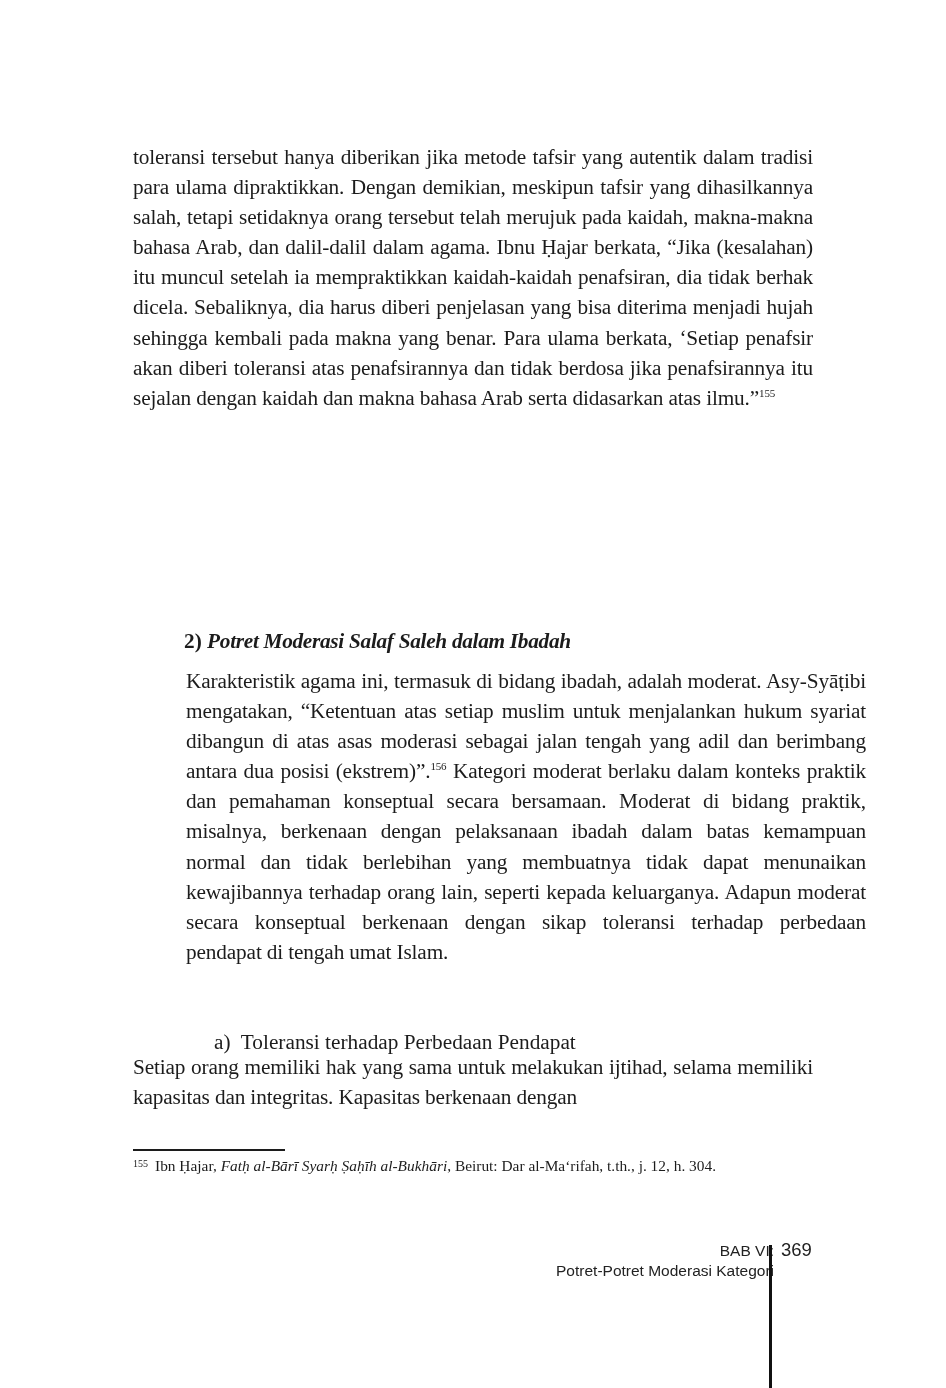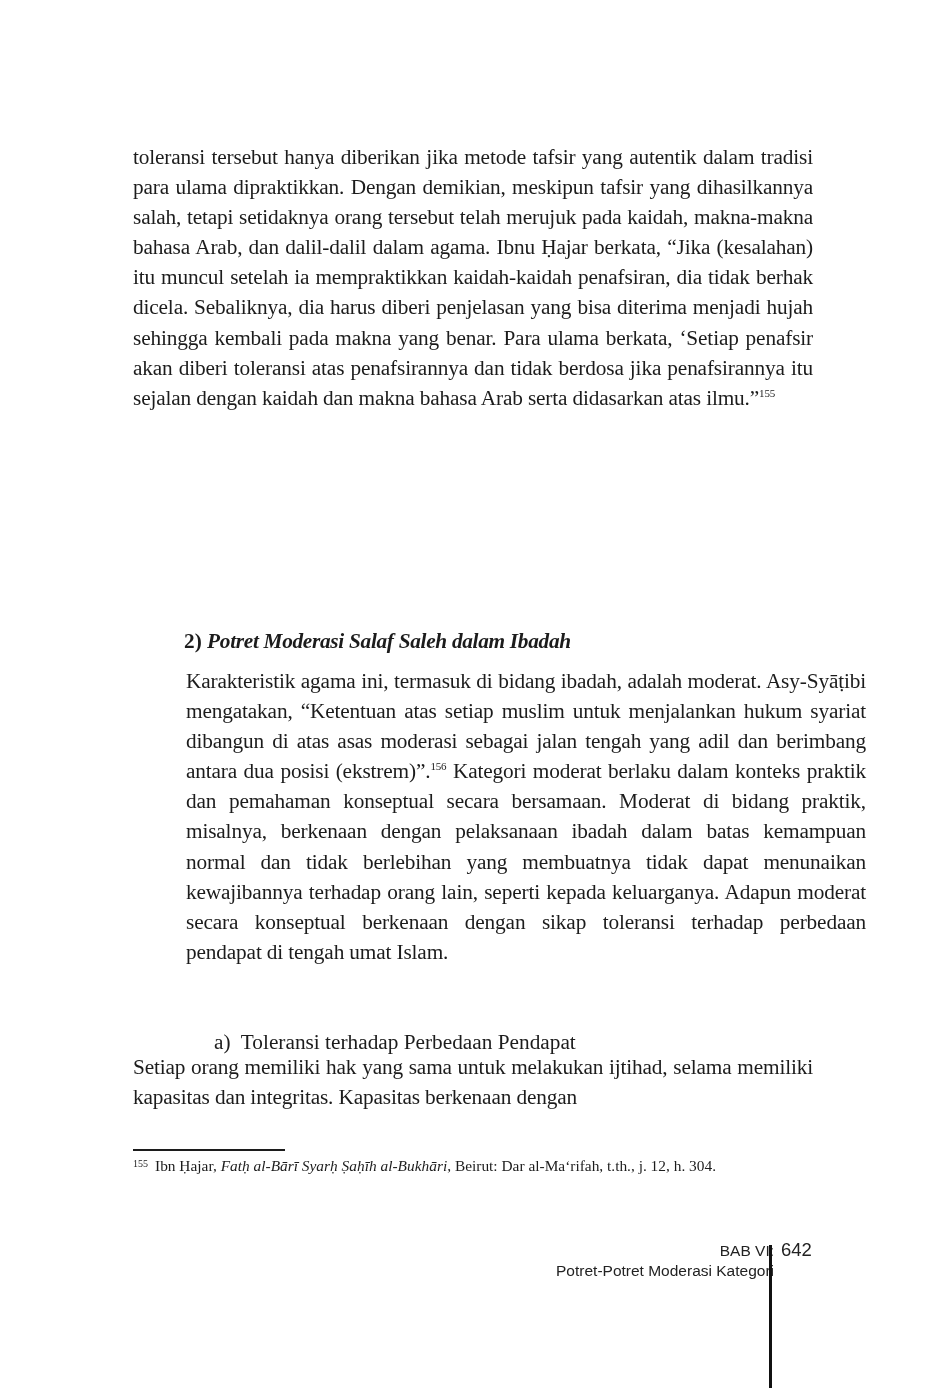--- a/index.html
+++ b/index.html
@@ -75,13 +75,13 @@
   <div class="footnote">
     <span class="fn-num">155</span><span>Ibn Ḥajar, </span><i>Fatḥ al-Bārī Syarḥ Ṣaḥīh al-Bukhāri</i><span>, Beirut: Dar al-Maʻrifah, t.th., j. 12, h. 304.</span>
   </div>
 </div>
 
 <div class="running-foot">
   <div>BAB VI:</div>
   <div>Potret-Potret Moderasi Kategori</div>
 </div>
 <div class="foot-bar"></div>
-<div class="page-number">642</div>
+<div class="page-number">369</div>
 
 </body></html>

